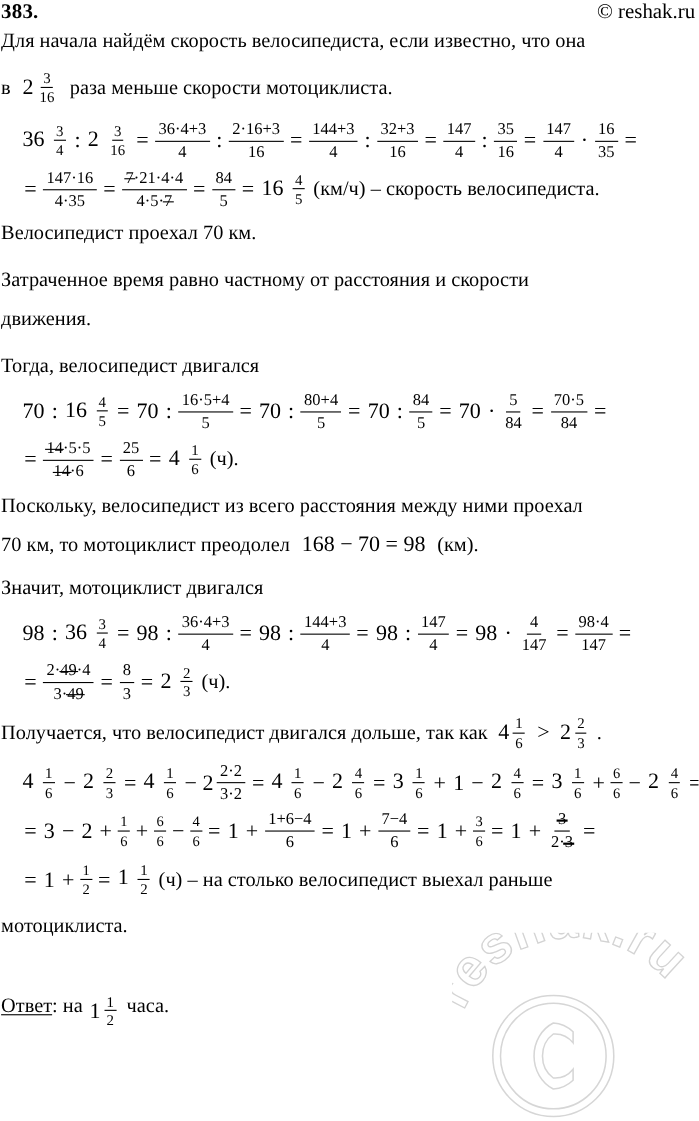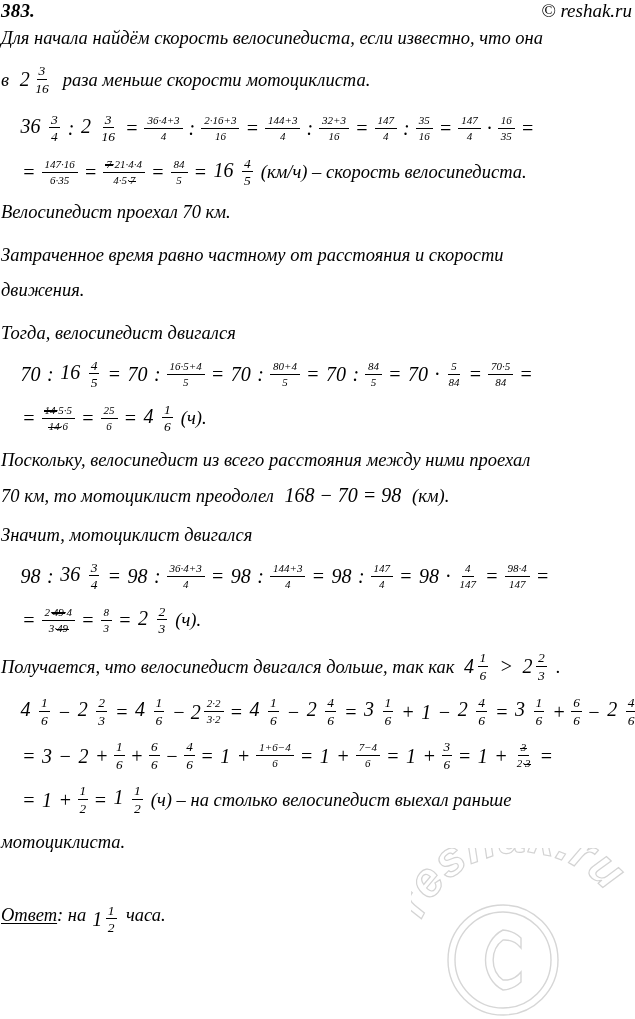--- a/index.html
+++ b/index.html
@@ -15,21 +15,20 @@
     font-family: "Liberation Serif", "DejaVu Serif", serif;
     color: #000000;
   }
 
   .page {
     position: relative;
     width: 635px;
     height: 1019px;
     box-sizing: border-box;
     padding: 0;
-    font-style: italic;
   }
 
   
   .header {
     position: relative;
     height: 26px;
     display: flex;
     align-items: flex-start;
     justify-content: space-between;
   }
@@ -117,21 +116,21 @@
     flex-direction: column;
     align-items: center;
     vertical-align: middle;
     margin: 0 2px;
     line-height: 1;
   }
   .dfrac .num,
   .dfrac .den {
     display: block;
     padding: 0 3px;
-    font-size: 11px;
+    font-size: 15px;
     line-height: 1.2;
     white-space: nowrap;
   }
   .dfrac .num { border-bottom: 1.4px solid #000; padding-bottom: 1px; }
   .dfrac .den { padding-top: 1px; }
 
   
   .mixed {
     display: inline-flex;
     align-items: center;
@@ -263,21 +262,21 @@
       <span class="num">16</span>
       <span class="den">35</span>
     </span>
     <span class="tok op">=</span>
   </div>
 
   <div class="mathline">
     <span class="tok op">=</span>
     <span class="dfrac">
       <span class="num">147·16</span>
-      <span class="den">6·35</span>
+      <span class="den">4·35</span>
     </span>
     <span class="tok op">=</span>
     <span class="dfrac">
       <span class="num"><span class="cancel">7</span><span>·21·4·4</span></span>
       <span class="den"><span>4·5·</span><span class="cancel">7</span></span>
     </span>
     <span class="tok op">=</span>
     <span class="dfrac">
       <span class="num">84</span>
       <span class="den">5</span>

